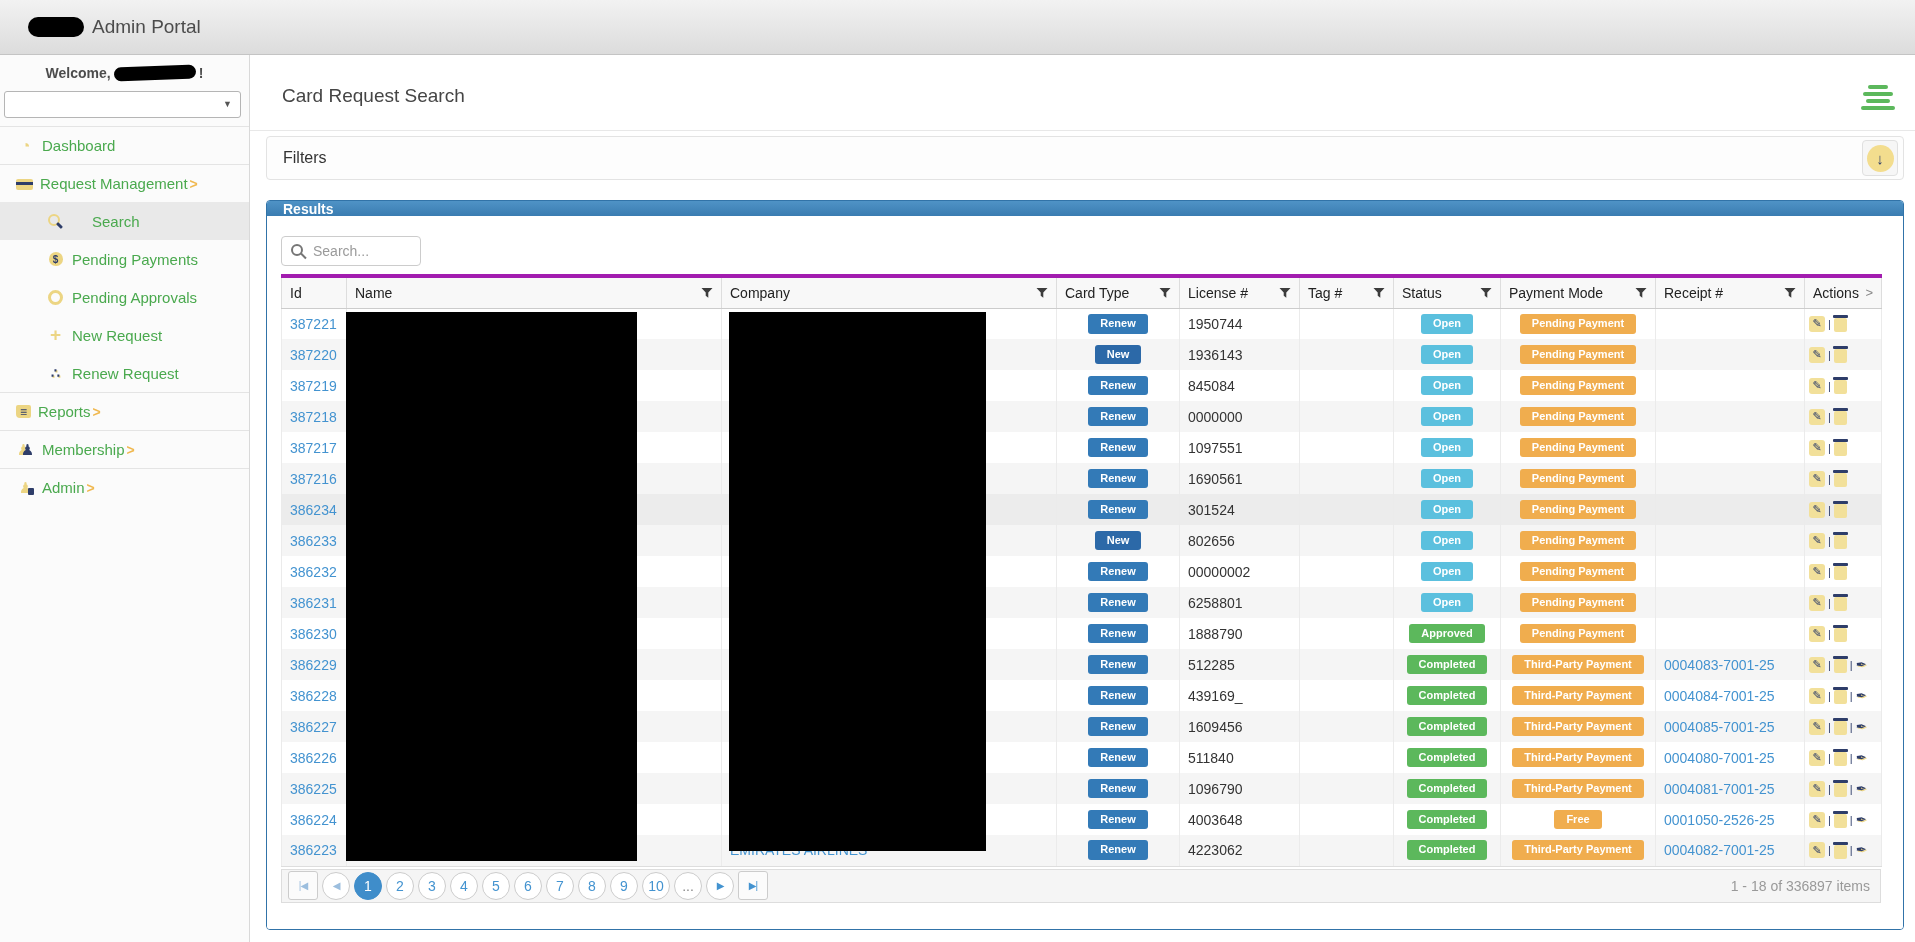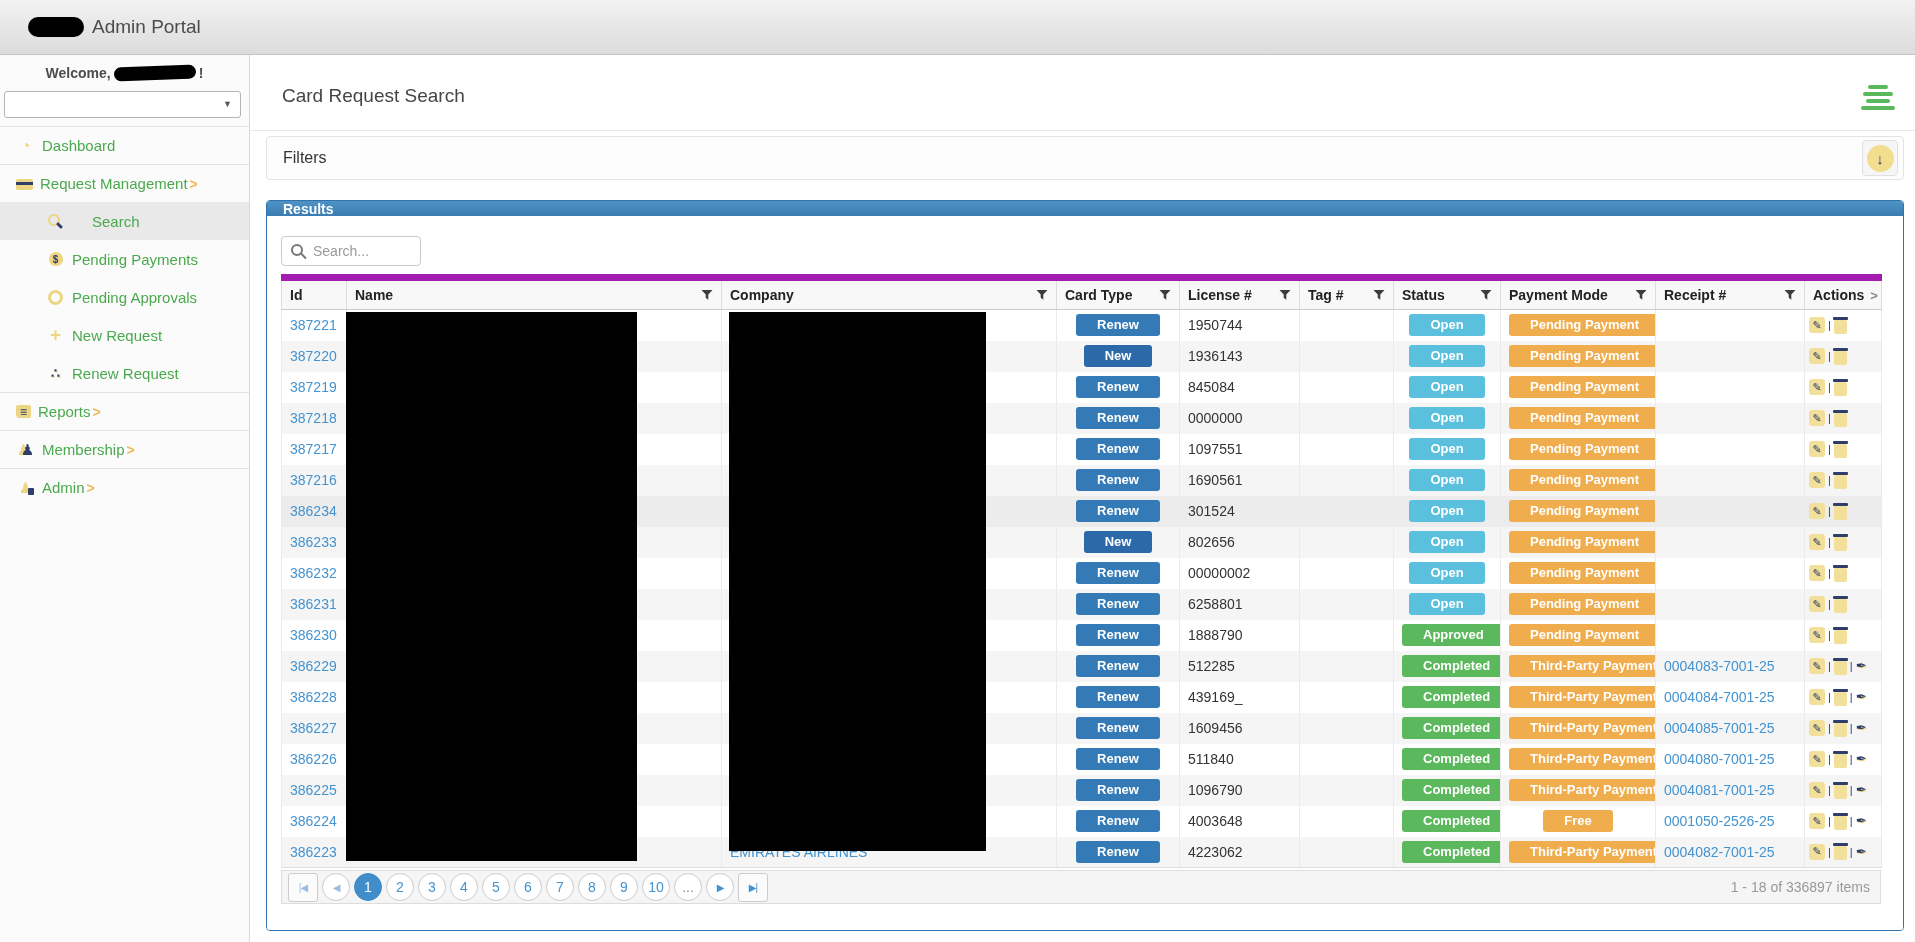--- a/index.html
+++ b/index.html
@@ -68,32 +68,32 @@
   .panel-body { background:#fff; position:relative; padding:20px 0 26px 14px; }
 
   .search-box { width:140px; height:30px; border:1px solid #ccc; border-radius:4px; display:flex; align-items:center; background:#fff; }
   .mag { position:relative; width:17px; height:17px; margin:0 4px 0 8px; flex:none; }
   .mag::before { content:""; position:absolute; width:8px; height:8px; border:2px solid #767676; border-radius:50%; left:1px; top:1px; }
   .mag::after { content:""; position:absolute; width:7px; height:2px; background:#767676; transform:rotate(45deg); left:10px; top:12px; }
   .search-box input { border:none; outline:none; width:102px; font-size:14px; font-family:inherit; color:#333; background:transparent; }
   .search-box input::placeholder { color:#9a9a9a; }
 
   table.results { border-collapse:collapse; table-layout:fixed; width:1600px; margin-top:8px; font-size:14px; }
-  .results thead th { height:32px; background:#f8f8f8; border-top:7px solid #a21caf; border-bottom:1px solid #ccc; border-right:1px solid #ddd; padding:0 8px; text-align:center; font-weight:700; color:#222; font-size:14px; cursor:pointer; }
+  .results thead th { height:32px; background:#f8f8f8; border-top:4px solid #a21caf; border-bottom:1px solid #ccc; border-right:1px solid #ddd; padding:0 8px; text-align:center; font-weight:400; color:#222; font-size:14px; cursor:pointer; }
   .results thead th:first-child { border-left:1px solid #ddd; }
   .th-inner { display:flex; align-items:center; justify-content:space-between; }
   .th-chev { color:#888; font-size:13px; margin-left:6px; }
   .results tbody td { height:31px; padding:0 8px; border-right:1px solid #ebebeb; color:#333; overflow:hidden; white-space:nowrap; }
   .results tbody td:first-child { border-left:1px solid #ebebeb; }
   .results tbody tr:nth-child(even) { background:#f5f5f5; }
   .results tbody tr.hl { background:#ececec; }
   .results tbody tr:last-child td { border-bottom:1px solid #ddd; }
   a.blue-link { color:#4393d0; text-decoration:none; cursor:pointer; }
   .center { text-align:center; }
-  .badge { display:inline-block; padding:3px 21px; border-radius:3px; color:#fff; font-size:13px; font-weight:bold; line-height:1.25; white-space:nowrap; }
+  .badge { display:inline-block; padding:3px 12px; border-radius:3px; color:#fff; font-size:11px; font-weight:bold; line-height:1.25; white-space:nowrap; }
   .c-actions { padding:0 4px !important; }
   .act-wrap { display:flex; align-items:center; gap:2px; }
   .ic-edit { width:16px; height:16px; background:#f2e09a; border-radius:3px; color:#2e3d69; font-size:11px; display:inline-flex; align-items:center; justify-content:center; cursor:pointer; }
   .act-sep { color:#2e3d69; font-size:11px; margin:0 1px; }
   .ic-trash { width:13px; height:14px; background:#f2e09a; border-radius:2px; position:relative; margin-top:3px; cursor:pointer; }
   .ic-trash::before { content:""; position:absolute; top:-3px; left:-1px; right:-1px; height:3px; background:#2e3d69; border-radius:1px; }
   .ic-sign { color:#2e3d69; font-size:13px; text-shadow:1px 1px 0 #ecd583; cursor:pointer; line-height:14px; }
 
   .pager { width:1600px; height:34px; background:#f5f5f5; border:1px solid #ddd; display:flex; align-items:center; padding-left:4px; position:relative; margin-top:2px; }
   .pg { min-width:28px; height:28px; border:1px solid #ccc; border-radius:50%; background:#fff; color:#4393d0; display:inline-flex; align-items:center; justify-content:center; font-size:14px; margin:0 2px; cursor:pointer; padding:0 4px; }

